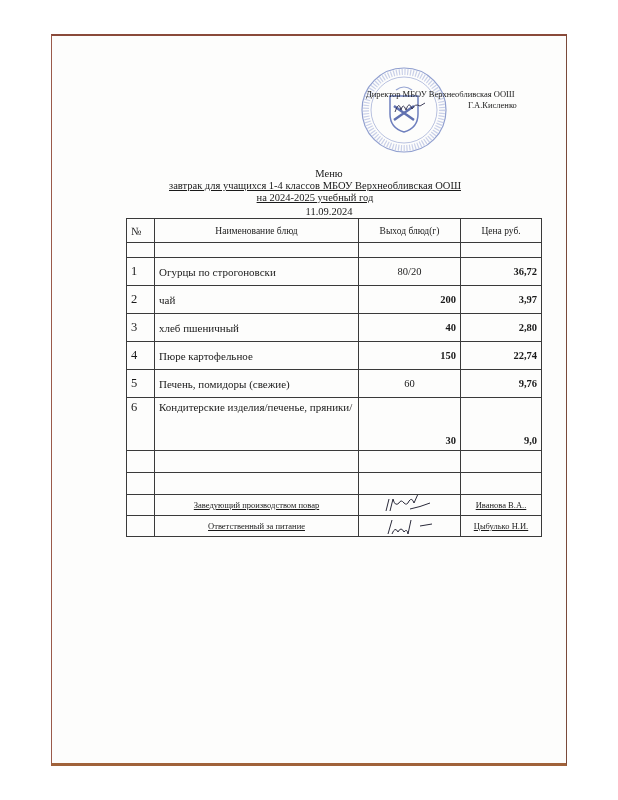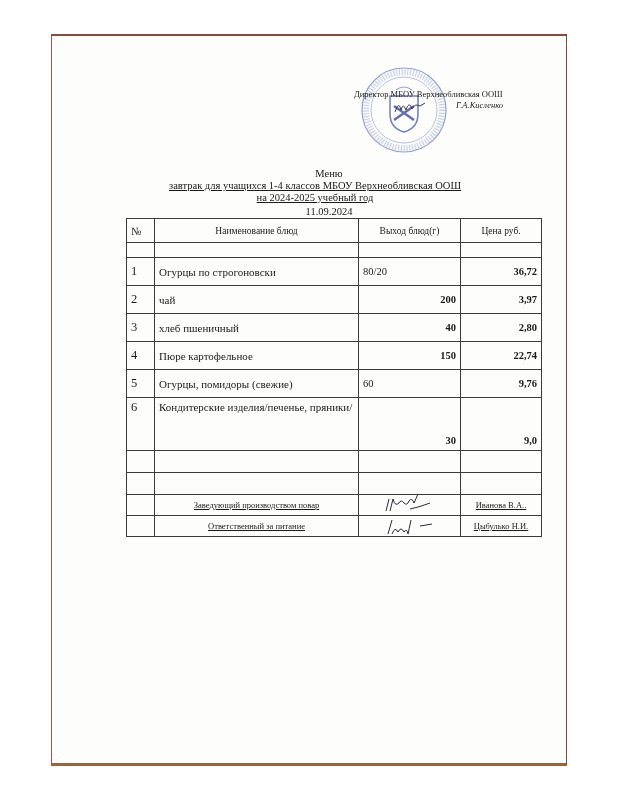--- a/index.html
+++ b/index.html
@@ -13,25 +13,25 @@
     border-top:2px solid #8a4a3a;
     border-left:1px solid #9a5a4a;
     border-right:1px solid #7a4a3a;
     border-bottom:3px solid #a0623a;
     box-sizing:border-box;
   }
   .stamp {
     position:absolute; left:360px; top:66px; width:88px; height:88px;
   }
   .approve {
-    position:absolute; left:354px; top:89px; width:200px;
+    position:absolute; left:366px; top:89px; width:200px;
     font-size:8.5px; line-height:11px;
   }
   .approve .line1 { display:block; }
-  .approve .line2 { display:block; padding-left:102px;font-style:italic; }
+  .approve .line2 { display:block; padding-left:102px; }
   .sig-dir { position:absolute; left:393px; top:98px; width:34px; height:18px; }
 
   .heading { position:absolute; left:0; width:618px; text-align:center; font-size:10.5px; }
   .h-menu { top:168px; left:20px; }
   .h-sub  { top:180px; left:6px; text-decoration:underline; }
   .h-year { top:192px; left:6px; text-decoration:underline; }
   .h-date { top:206px; left:20px; }
 
   table.menu {
     position:absolute; left:126px; top:218px; width:415px;
@@ -48,21 +48,21 @@
   .hdr td { height:23px; font-size:9.5px !important; text-align:center; }
   .hdr td.c-no { text-align:left; font-size:11px !important; }
   .r-empty td { height:14px; }
   .r-item td { height:27px; }
   .r-item.tall td { height:48px; }
   .r-item.tall .c-name { white-space:normal; line-height:15px; vertical-align:top; padding-top:2px; }
   .r-item.tall .c-out, .r-item.tall .c-price { vertical-align:bottom; padding-bottom:4px; }
   .r-blank td { height:21px; }
   .r-sign td { height:20px; font-size:8.5px !important; }
   .right { text-align:right;font-weight:bold; }
-  .left { text-align:left; }
+  .left { text-align:center; }
   .center { text-align:center;text-decoration:underline; }
   .sig { display:inline-block; vertical-align:middle; }
 </style>
 </head>
 <body>
 
 <div class="page"></div>
 
 <svg class="stamp" viewBox="0 0 88 88">
   <circle cx="44" cy="44" r="42" fill="none" stroke="#6b7fc0" stroke-width="1.2" opacity="0.75"></circle>
@@ -119,21 +119,21 @@
     <td class="c-price right">2,80</td>
   </tr>
   <tr class="r-item">
     <td class="c-no">4</td>
     <td class="c-name">Пюре картофельное</td>
     <td class="c-out right">150</td>
     <td class="c-price right">22,74</td>
   </tr>
   <tr class="r-item">
     <td class="c-no">5</td>
-    <td class="c-name">Огурцы, помидоры (свежие)</td>
+    <td class="c-name">Печень, помидоры (свежие)</td>
     <td class="c-out left">60</td>
     <td class="c-price right">9,76</td>
   </tr>
   <tr class="r-item tall">
     <td class="c-no" style="vertical-align:top;padding-top:2px">6</td>
     <td class="c-name">Кондитерские изделия/печенье, пряники/</td>
     <td class="c-out right">30</td>
     <td class="c-price right">9,0</td>
   </tr>
   <tr class="r-blank">

